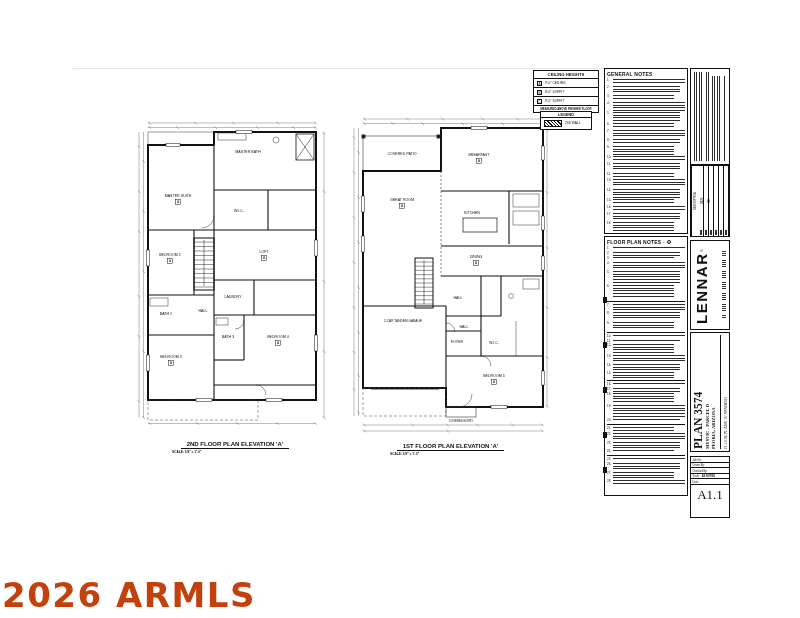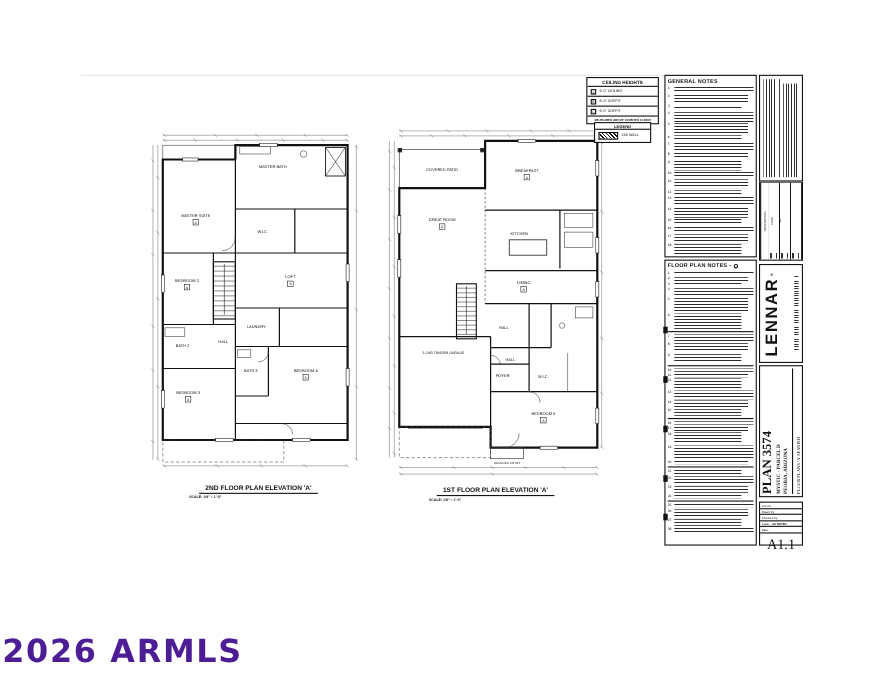--- a/index.html
+++ b/index.html
@@ -4,22 +4,22 @@
 <style>
   html,body{margin:0;padding:0;background:#fff;}
   .page{position:relative;width:800px;height:618px;background:#ffffff;overflow:hidden;
         font-family:"Liberation Sans",sans-serif;color:#111;}
   .box{position:absolute;border:1px solid #111;background:#fff;box-sizing:border-box;}
 
   
   .edge-top{position:absolute;left:73px;top:68px;width:658px;height:1px;background:#e6e6e6;}
 
   
-  .watermark{position:absolute;left:2px;top:575px;font-size:29px;font-weight:700;
-             color:#4c1d95;letter-spacing:1.5px;font-family:"DejaVu Sans",sans-serif;}
+  .watermark{position:absolute;left:2px;top:575px;font-size:34px;font-weight:700;
+             color:#c2410c;letter-spacing:1.5px;font-family:"DejaVu Sans",sans-serif;}
 
   
   svg.plan{position:absolute;}
   svg.plan text{font-family:"Liberation Sans",sans-serif;fill:#111;}
 
   
   .ptitle{position:absolute;text-align:center;}
   .ptitle .t{display:inline-block;font-size:6px;font-weight:700;border-bottom:1px solid #111;padding:0 6px 1px;}
   .ptitle .s{display:block;text-align:left;margin-left:22px;font-size:3.2px;font-weight:700;}
 
@@ -67,21 +67,21 @@
              font-family:"Liberation Sans",sans-serif;}
   .brandname .reg{font-size:4px;font-weight:400;}
   .addr{width:4.5px;margin:8px 1px 8px 0;background:repeating-linear-gradient(to bottom,#333 0 0.8px,transparent 0.8px 2.2px);}
   .planbox{left:690px;top:332px;width:40px;height:120px;display:flex;padding:2px 1px;gap:1px;}
   .ptb{font-family:"Liberation Serif",serif;text-align:left;padding-bottom:3px;}
   .pt-main{font-size:11.5px;font-weight:700;}
   .pt-sub{font-size:4.6px;font-weight:700;}
   .pt-divider{border-left:1px solid #111;margin:0 1px;}
   .pt-desc{font-size:4.2px;}
   .spacer{flex:1;}
-  .infobox{left:690px;top:456px;width:40px;height:40px;}
+  .infobox{left:690px;top:456px;width:40px;height:62px;}
   .irow{height:5.6px;border-bottom:1px solid #111;font-size:2.6px;display:flex;align-items:flex-end;gap:2px;padding:0 1.5px;box-sizing:border-box;}
   .irow b{font-size:2.6px;}
   .sheetno{font-family:"Liberation Serif",serif;font-size:13px;text-align:center;line-height:20px;}
 </style>
 </head>
 <body>
 
 <div class="page">
   <div class="edge-top"></div>
 

